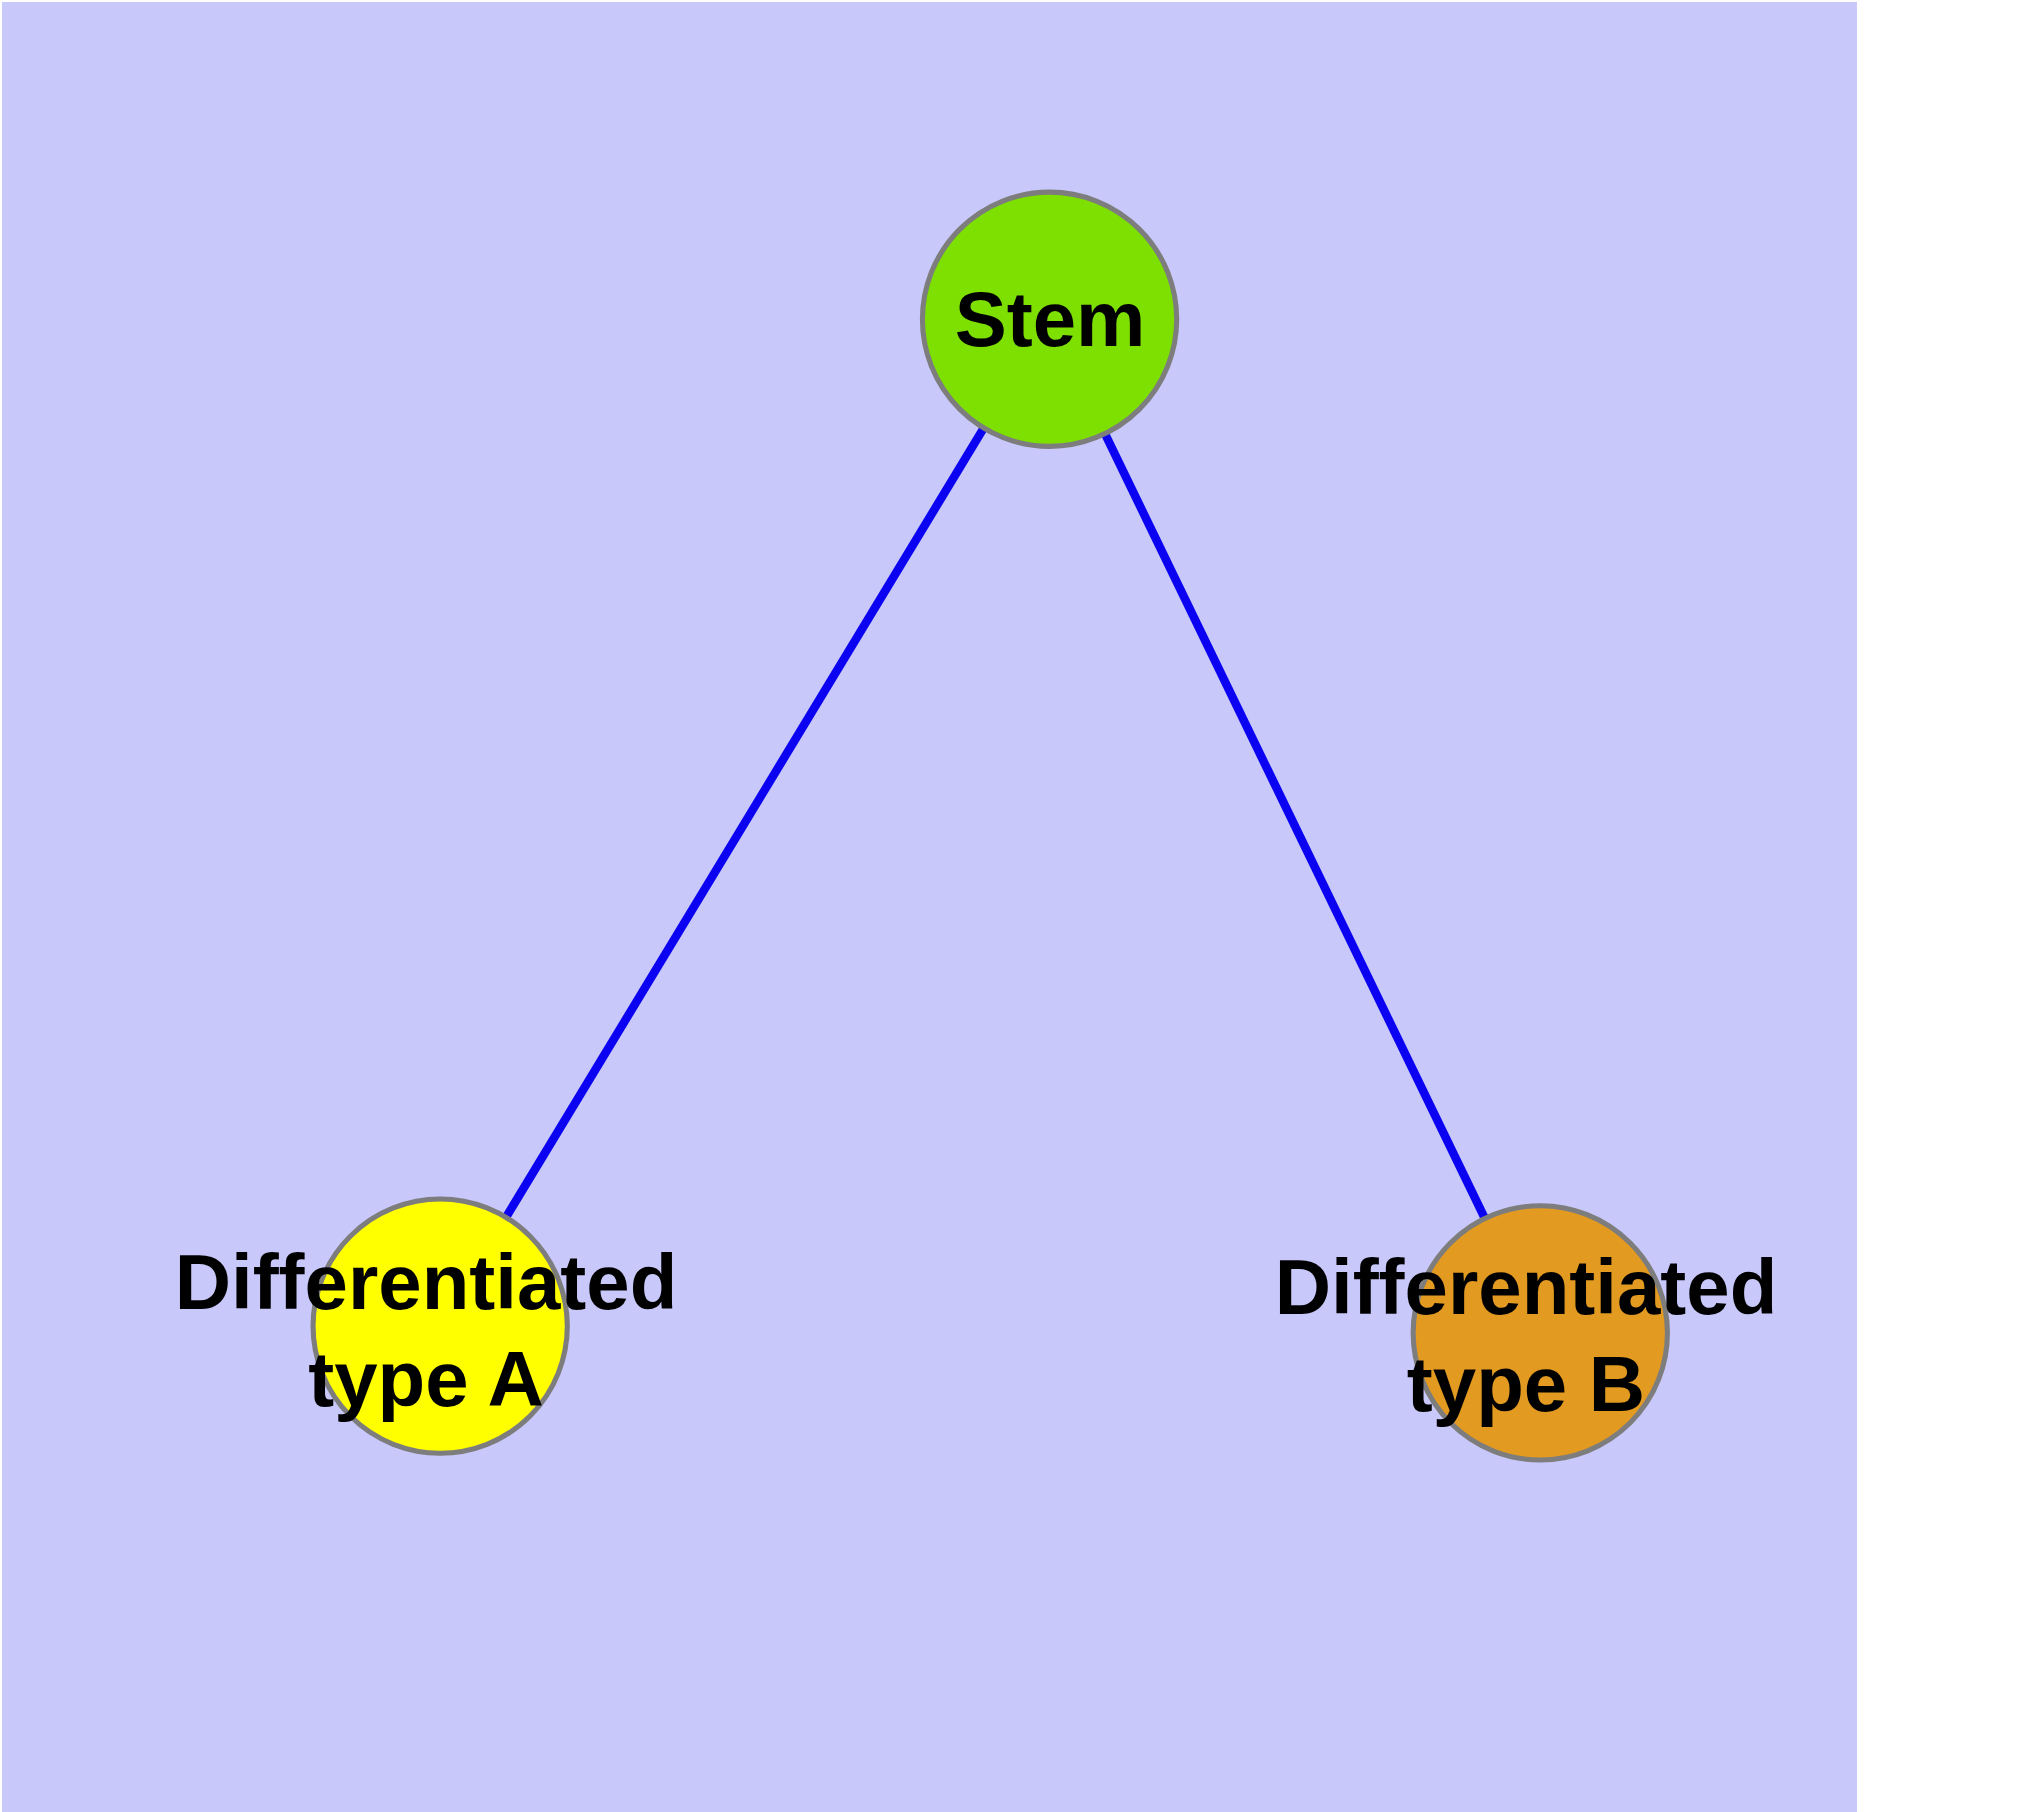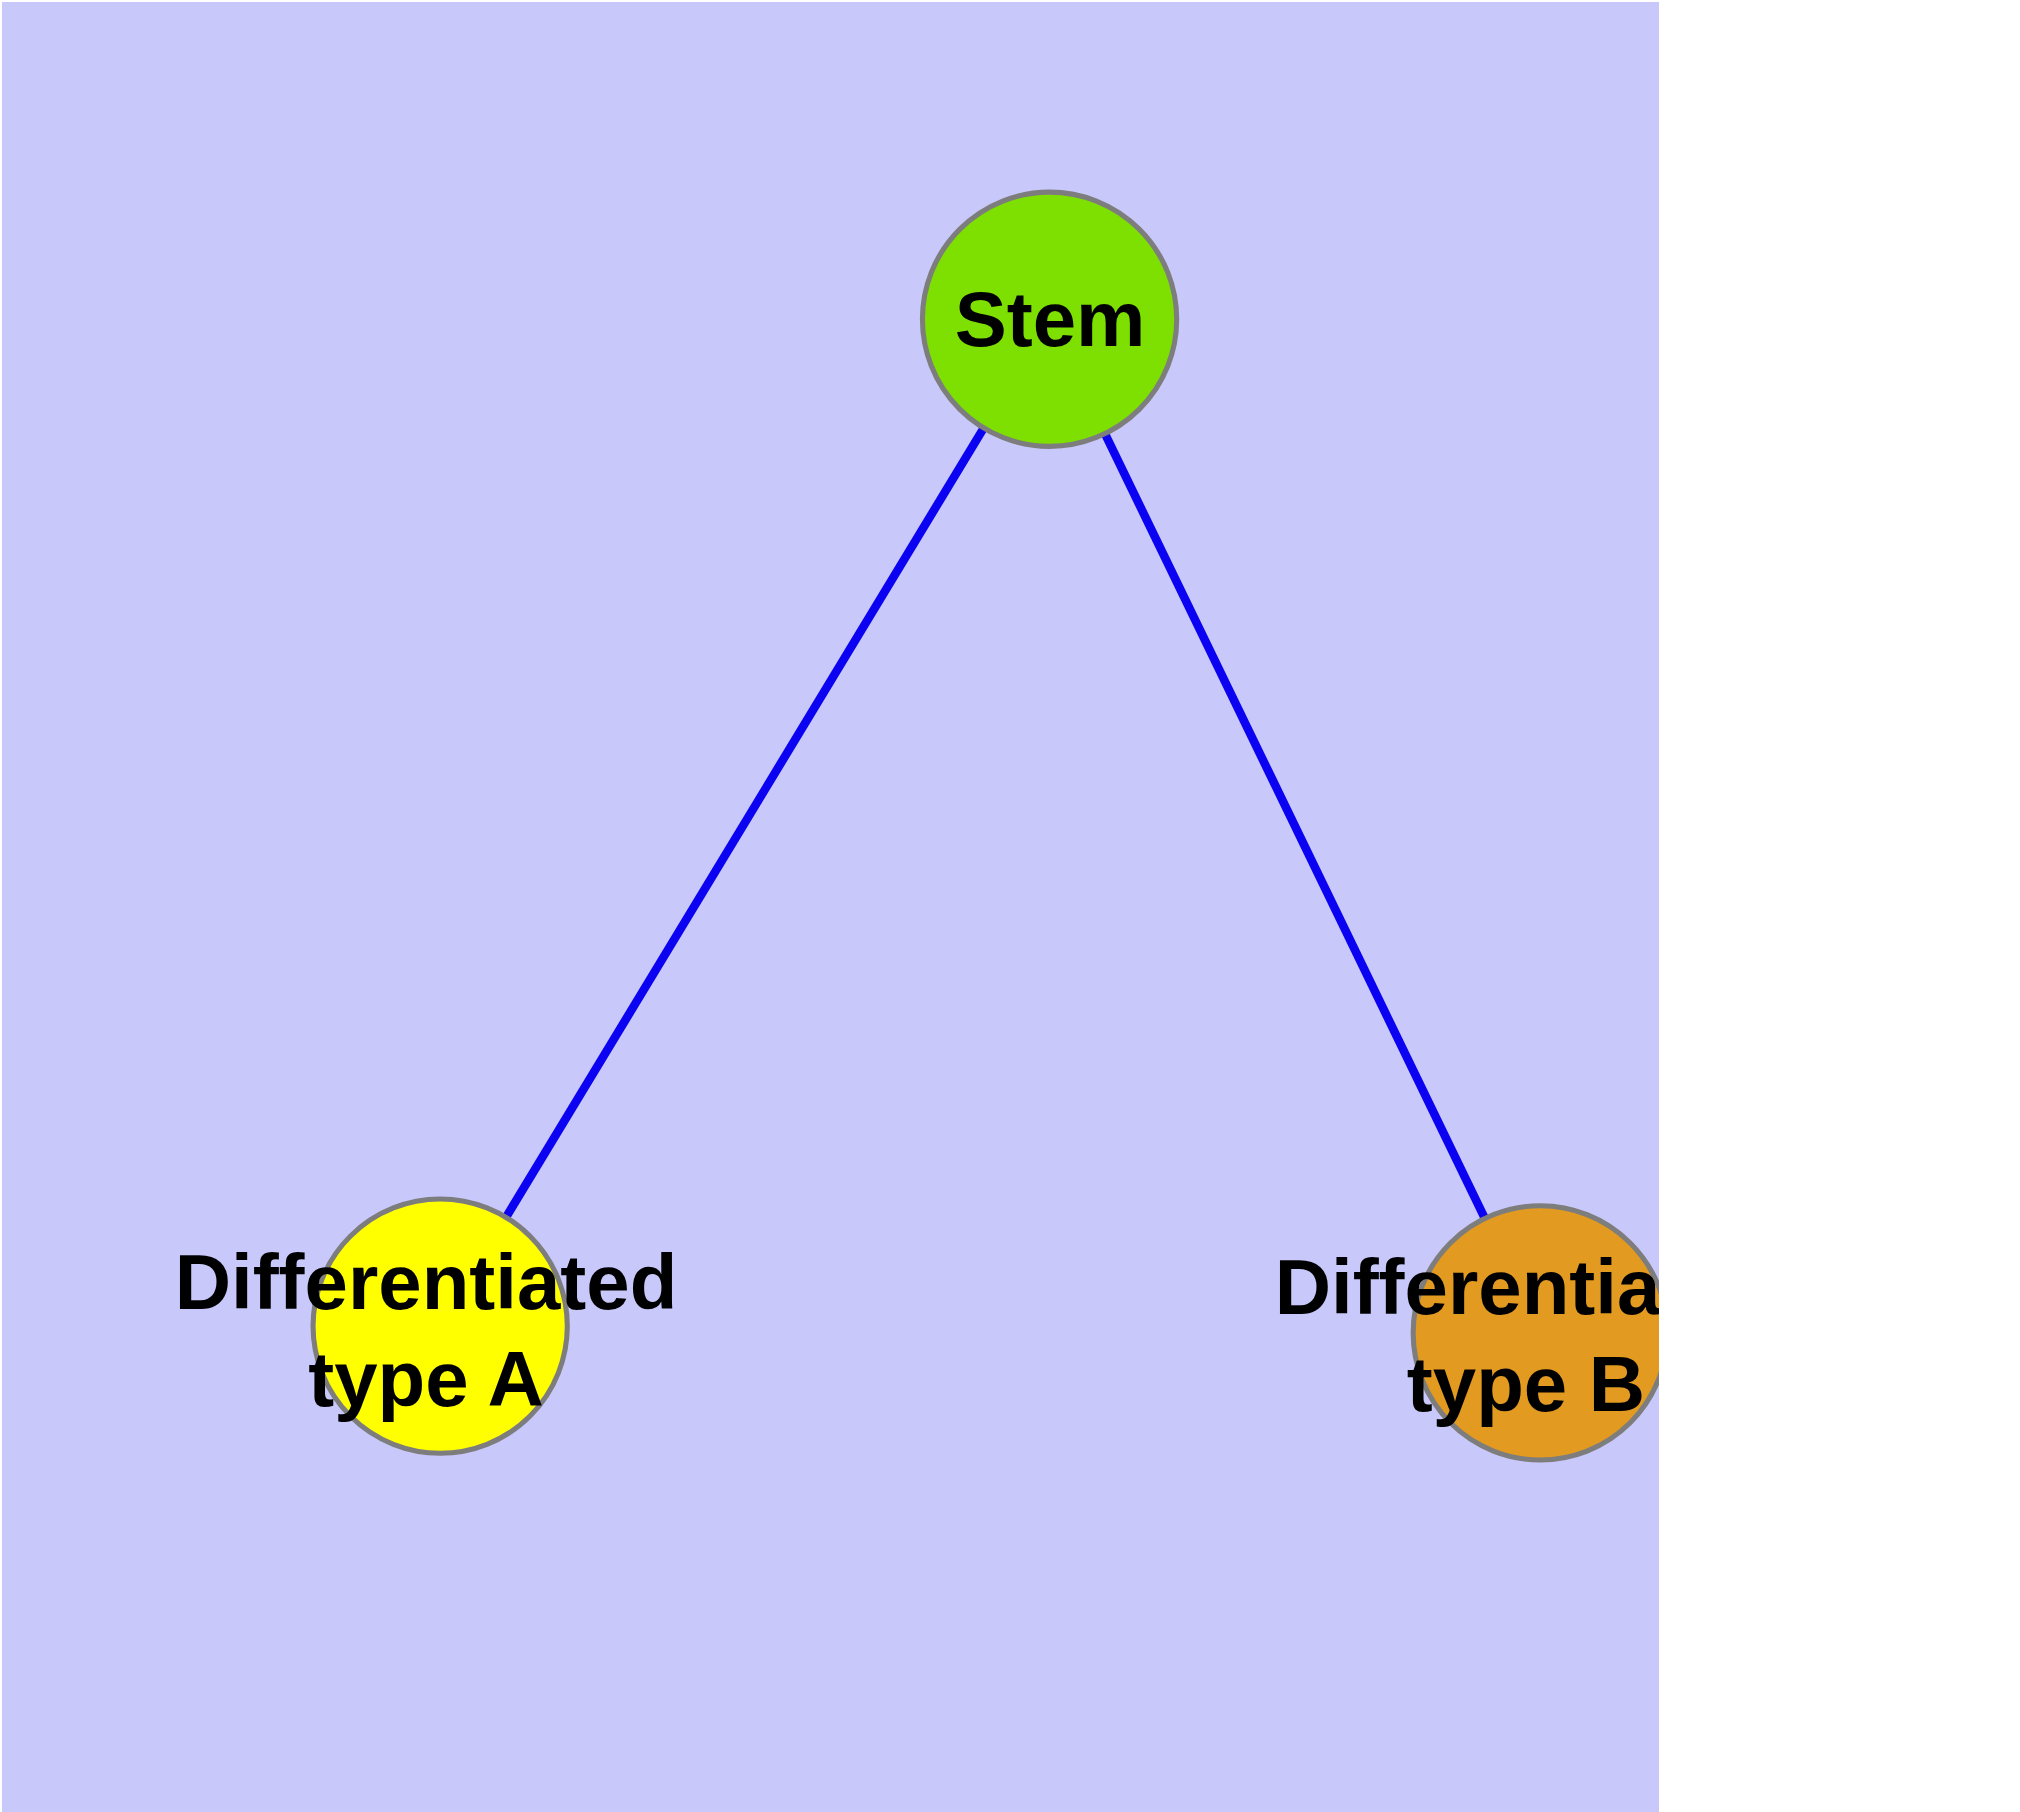--- a/index.html
+++ b/index.html
@@ -3,21 +3,21 @@
 <meta charset="utf-8">
 <style>
   html, body {
     margin: 0;
     padding: 0;
     background: #ffffff;
     font-family: "Liberation Sans", sans-serif;
   }
   #canvas {
     position: relative;
-    width: 1659px;
+    width: 1857px;
     height: 1812px;
     box-sizing: border-box;
     border-top: 2.5px solid #ffffff;
     border-left: 2.5px solid #ffffff;
     overflow: hidden;
   }
   #graph-svg {
     position: absolute;
     left: 0;
     top: 0;

